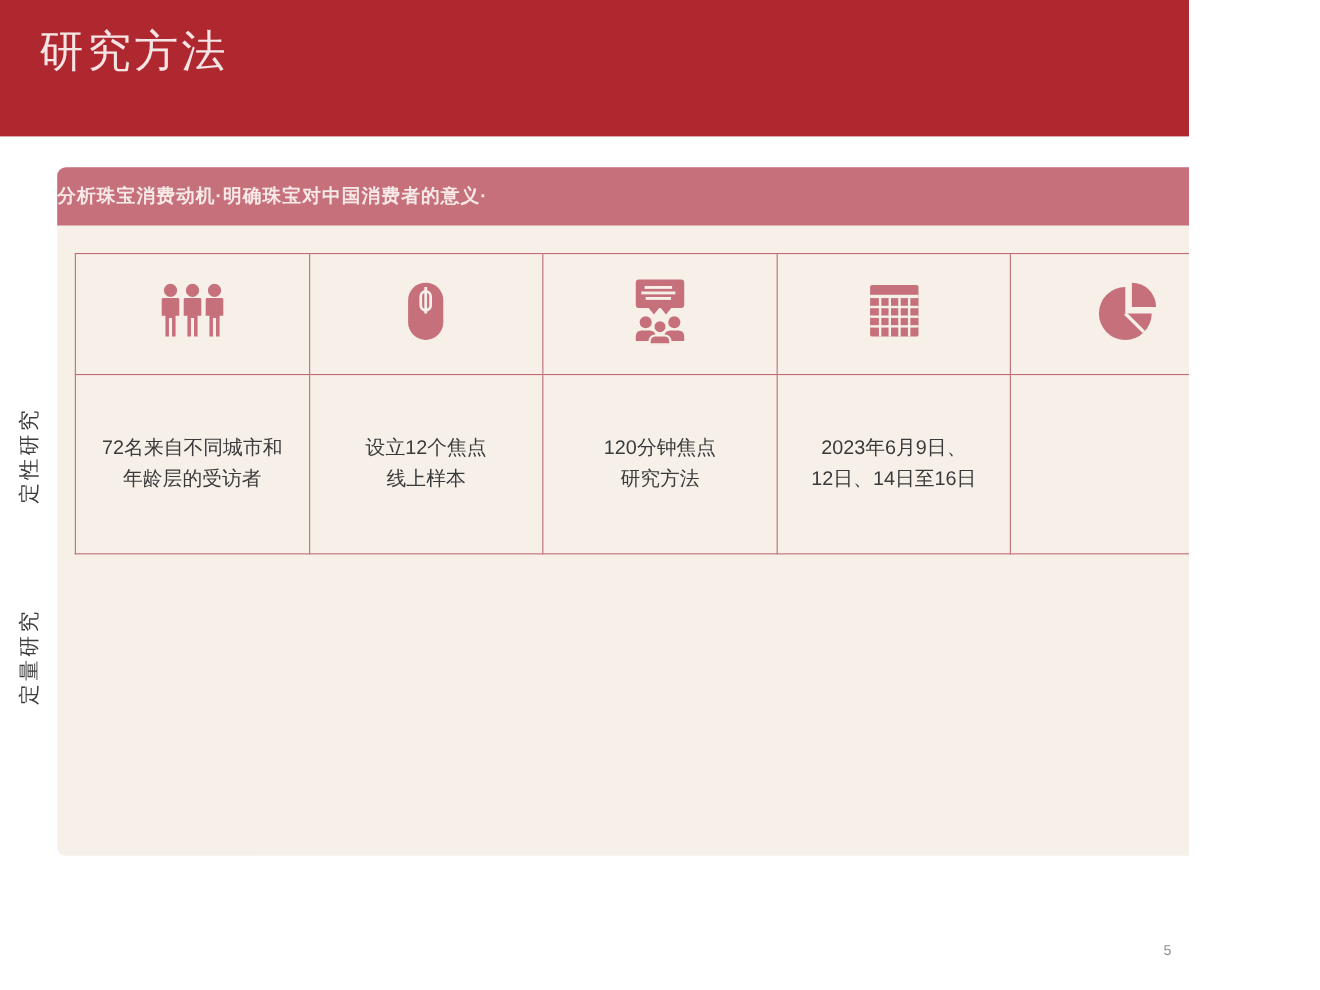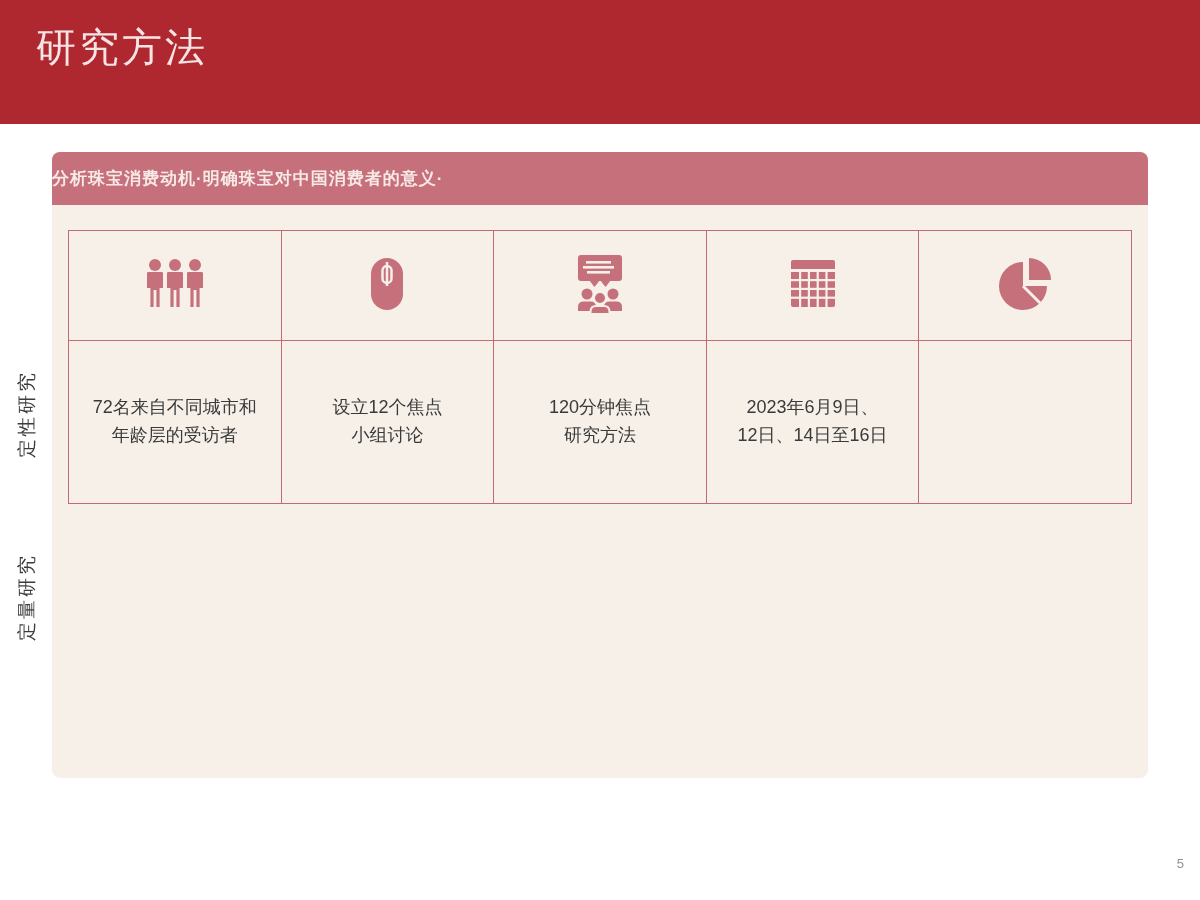--- a/index.html
+++ b/index.html
@@ -1,17 +1,17 @@
 <!DOCTYPE html>
 <html><head>
 <meta charset="utf-8">
 <style>
   html,body{margin:0;padding:0;background:#ffffff;}
   .slide{
-    position:relative;width:1200px;height:900px;background:#ffffff;overflow:hidden;
+    position:relative;width:1081px;height:900px;background:#ffffff;overflow:hidden;
     font-family:"Liberation Sans","DejaVu Sans",sans-serif;
   }
   
   .title-bar{
     position:absolute;top:0;left:0;width:1200px;height:124px;background:#B0282F;
   }
   .page-title{
     position:absolute;left:36px;top:27px;margin:0;
     font-size:40px;font-weight:400;letter-spacing:3px;color:#F4E4E4;line-height:1;
   }
@@ -156,21 +156,21 @@
         </td>
       </tr>
 
       <tr class="qual-row">
         <td>
               <div class="cell-text">72名来自不同城市和
 年龄层的受访者</div>
             </td>
         <td>
               <div class="cell-text">设立12个焦点
-小组讨论</div>
+线上样本</div>
             </td>
         <td>
               <div class="cell-text">120分钟焦点
 研究方法</div>
             </td>
         <td>
               <div class="cell-text">2023年6月9日、
 12日、14日至16日</div>
             </td>
         <td>

